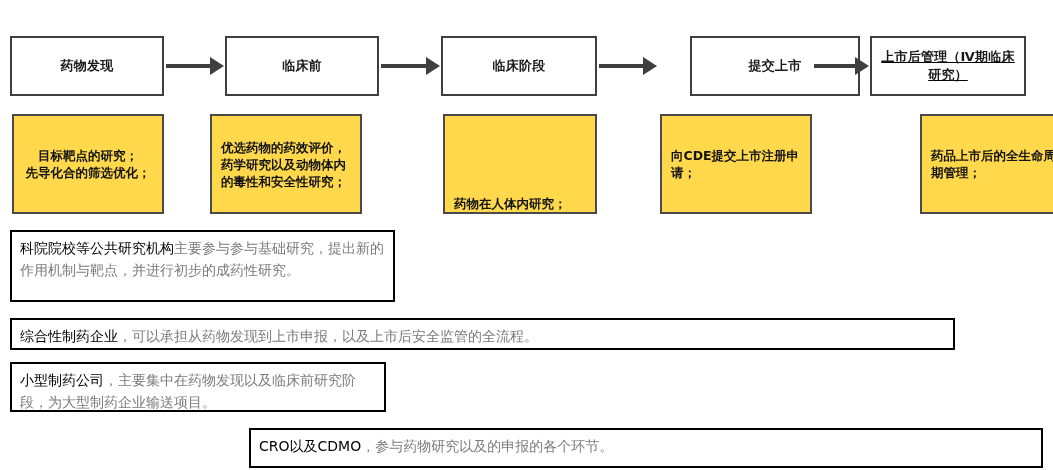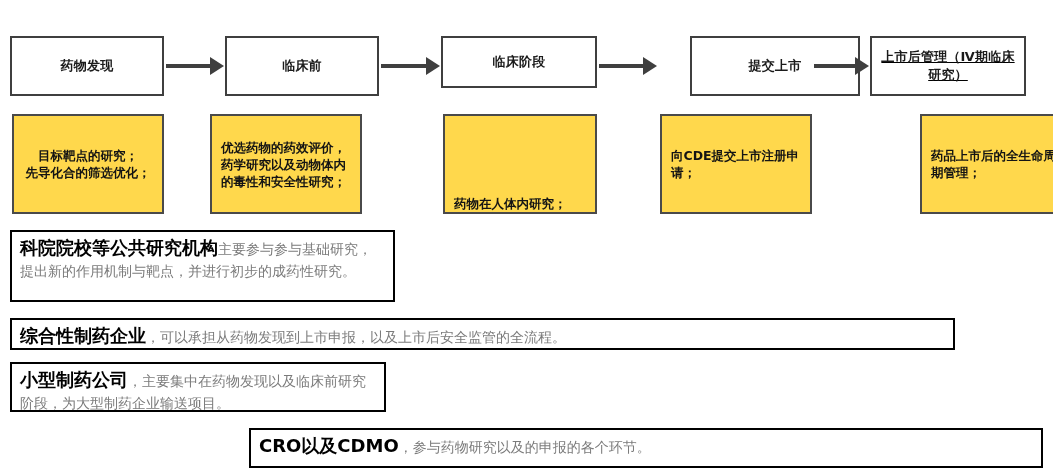--- a/index.html
+++ b/index.html
@@ -97,39 +97,39 @@
     padding: 5px 8px 4px 8px;
   }
   .note-box .note-text {
     font-family: "DejaVu Serif", serif;
     font-size: 14px;
     line-height: 22px;
     color: #7b7b7b;
   }
   .note-box .note-lead {
     font-family: "DejaVu Sans", sans-serif;
-    font-weight: bold;
+    font-weight: normal;
     color: #000000;
-    font-size: 18px;
+    font-size: 14px;
   }
 </style>
 </head>
 <body>
 
 <div id="stage">
 
   <div class="stage-box" style="left:10px; top:36px; width:154px; height:60px;">
     <span class="stage-label">药物发现</span>
   </div>
 
   <div class="stage-box" style="left:225px; top:36px; width:154px; height:60px;">
     <span class="stage-label">临床前</span>
   </div>
 
-  <div class="stage-box" style="left:441px; top:36px; width:156px; height:52px;">
+  <div class="stage-box" style="left:441px; top:36px; width:156px; height:60px;">
     <span class="stage-label">临床阶段</span>
   </div>
 
   <div class="stage-box" style="left:690px; top:36px; width:170px; height:60px;">
     <span class="stage-label">提交上市</span>
   </div>
 
   <div class="stage-box" style="left:870px; top:36px; width:156px; height:60px;text-decoration:underline;">
     <span class="stage-label">上市后管理（Ⅳ期临床研究）</span>
   </div>

